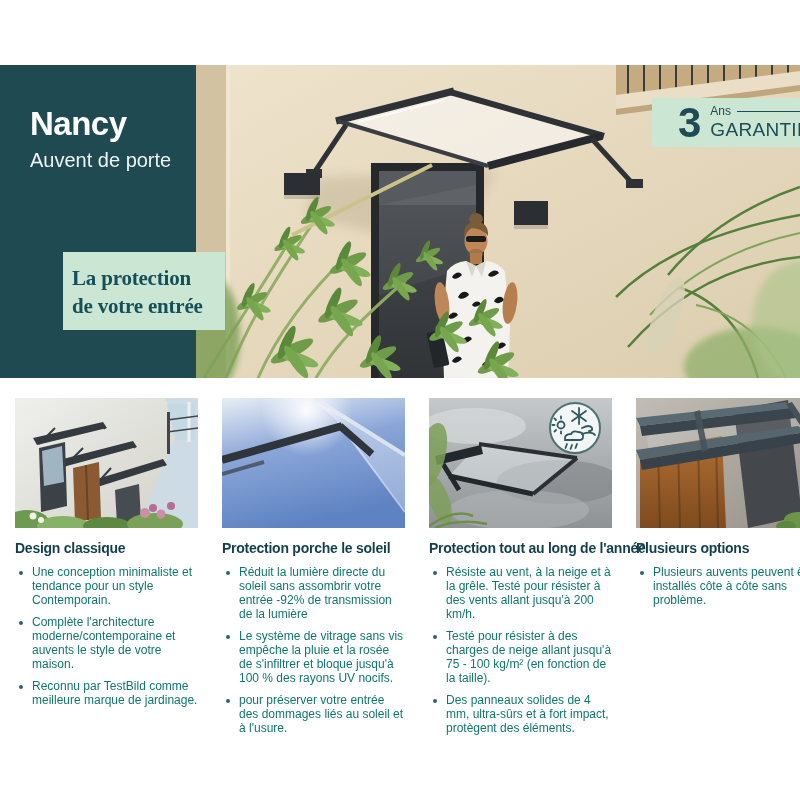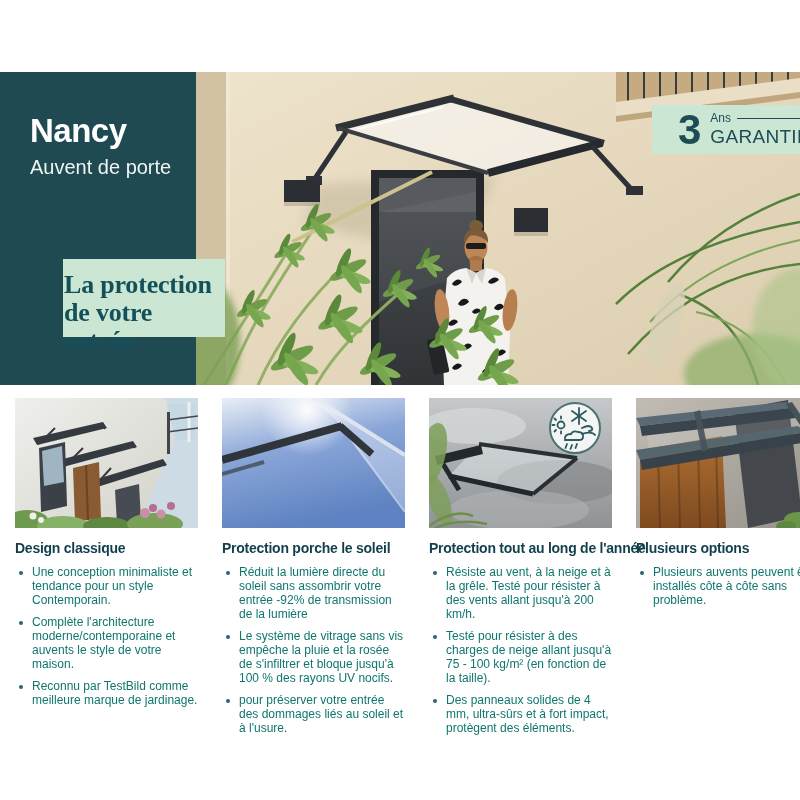--- a/index.html
+++ b/index.html
@@ -1,29 +1,29 @@
 <!DOCTYPE html>
 <html><head>
 <meta charset="utf-8">
 <style>
   html,body{margin:0;padding:0}
   body{width:800px;height:800px;position:relative;background:#ffffff;
        font-family:"Liberation Sans",sans-serif;overflow:hidden}
 
-  .hero{position:absolute;top:72px;left:0;width:639px;height:313px}
+  .hero{position:absolute;top:65px;left:0;width:639px;height:313px}
   .sidebar{position:absolute;left:0;top:0;width:196px;height:313px;background:#1f4a51}
   .product-title{position:absolute;left:30px;top:40px;font-size:33px;font-weight:bold;
        color:#ffffff;letter-spacing:-.5px}
   .product-subtitle{position:absolute;left:30px;top:84px;font-size:20px;color:#eef4f1}
   .photo{position:absolute;left:196px;top:0;width:604px;height:313px}
   .photo svg{display:block}
 
   .tagline-badge{position:absolute;left:63px;top:187px;width:162px;height:78px;
-       background:#cbe6d3;z-index:5;box-sizing:border-box;padding:12px 0 0 1px;
-       font-family:"Liberation Serif",serif;font-weight:bold;font-size:26px;
+       background:#cbe6d3;z-index:5;box-sizing:border-box;padding:12px 0 0 9px;
+       font-family:"Liberation Serif",serif;font-weight:bold;font-size:21px;
        line-height:28px;color:#14505a;letter-spacing:-.2px}
 
   .warranty-badge{position:absolute;left:652px;top:33px;width:148px;height:49px;
        background:#cbe6d3;z-index:5;display:flex;align-items:center;box-sizing:border-box;
        padding-left:26px;gap:9px;color:#1d4c57}
   .warranty-number{font-size:42px;font-weight:bold;line-height:1}
   .warranty-right{display:flex;flex-direction:column;flex:1;padding-right:8px}
   .warranty-unit-row{display:flex;align-items:center;gap:6px}
   .warranty-unit{font-size:12px}
   .warranty-rule{flex:1;height:1px;background:#1d4c57}

